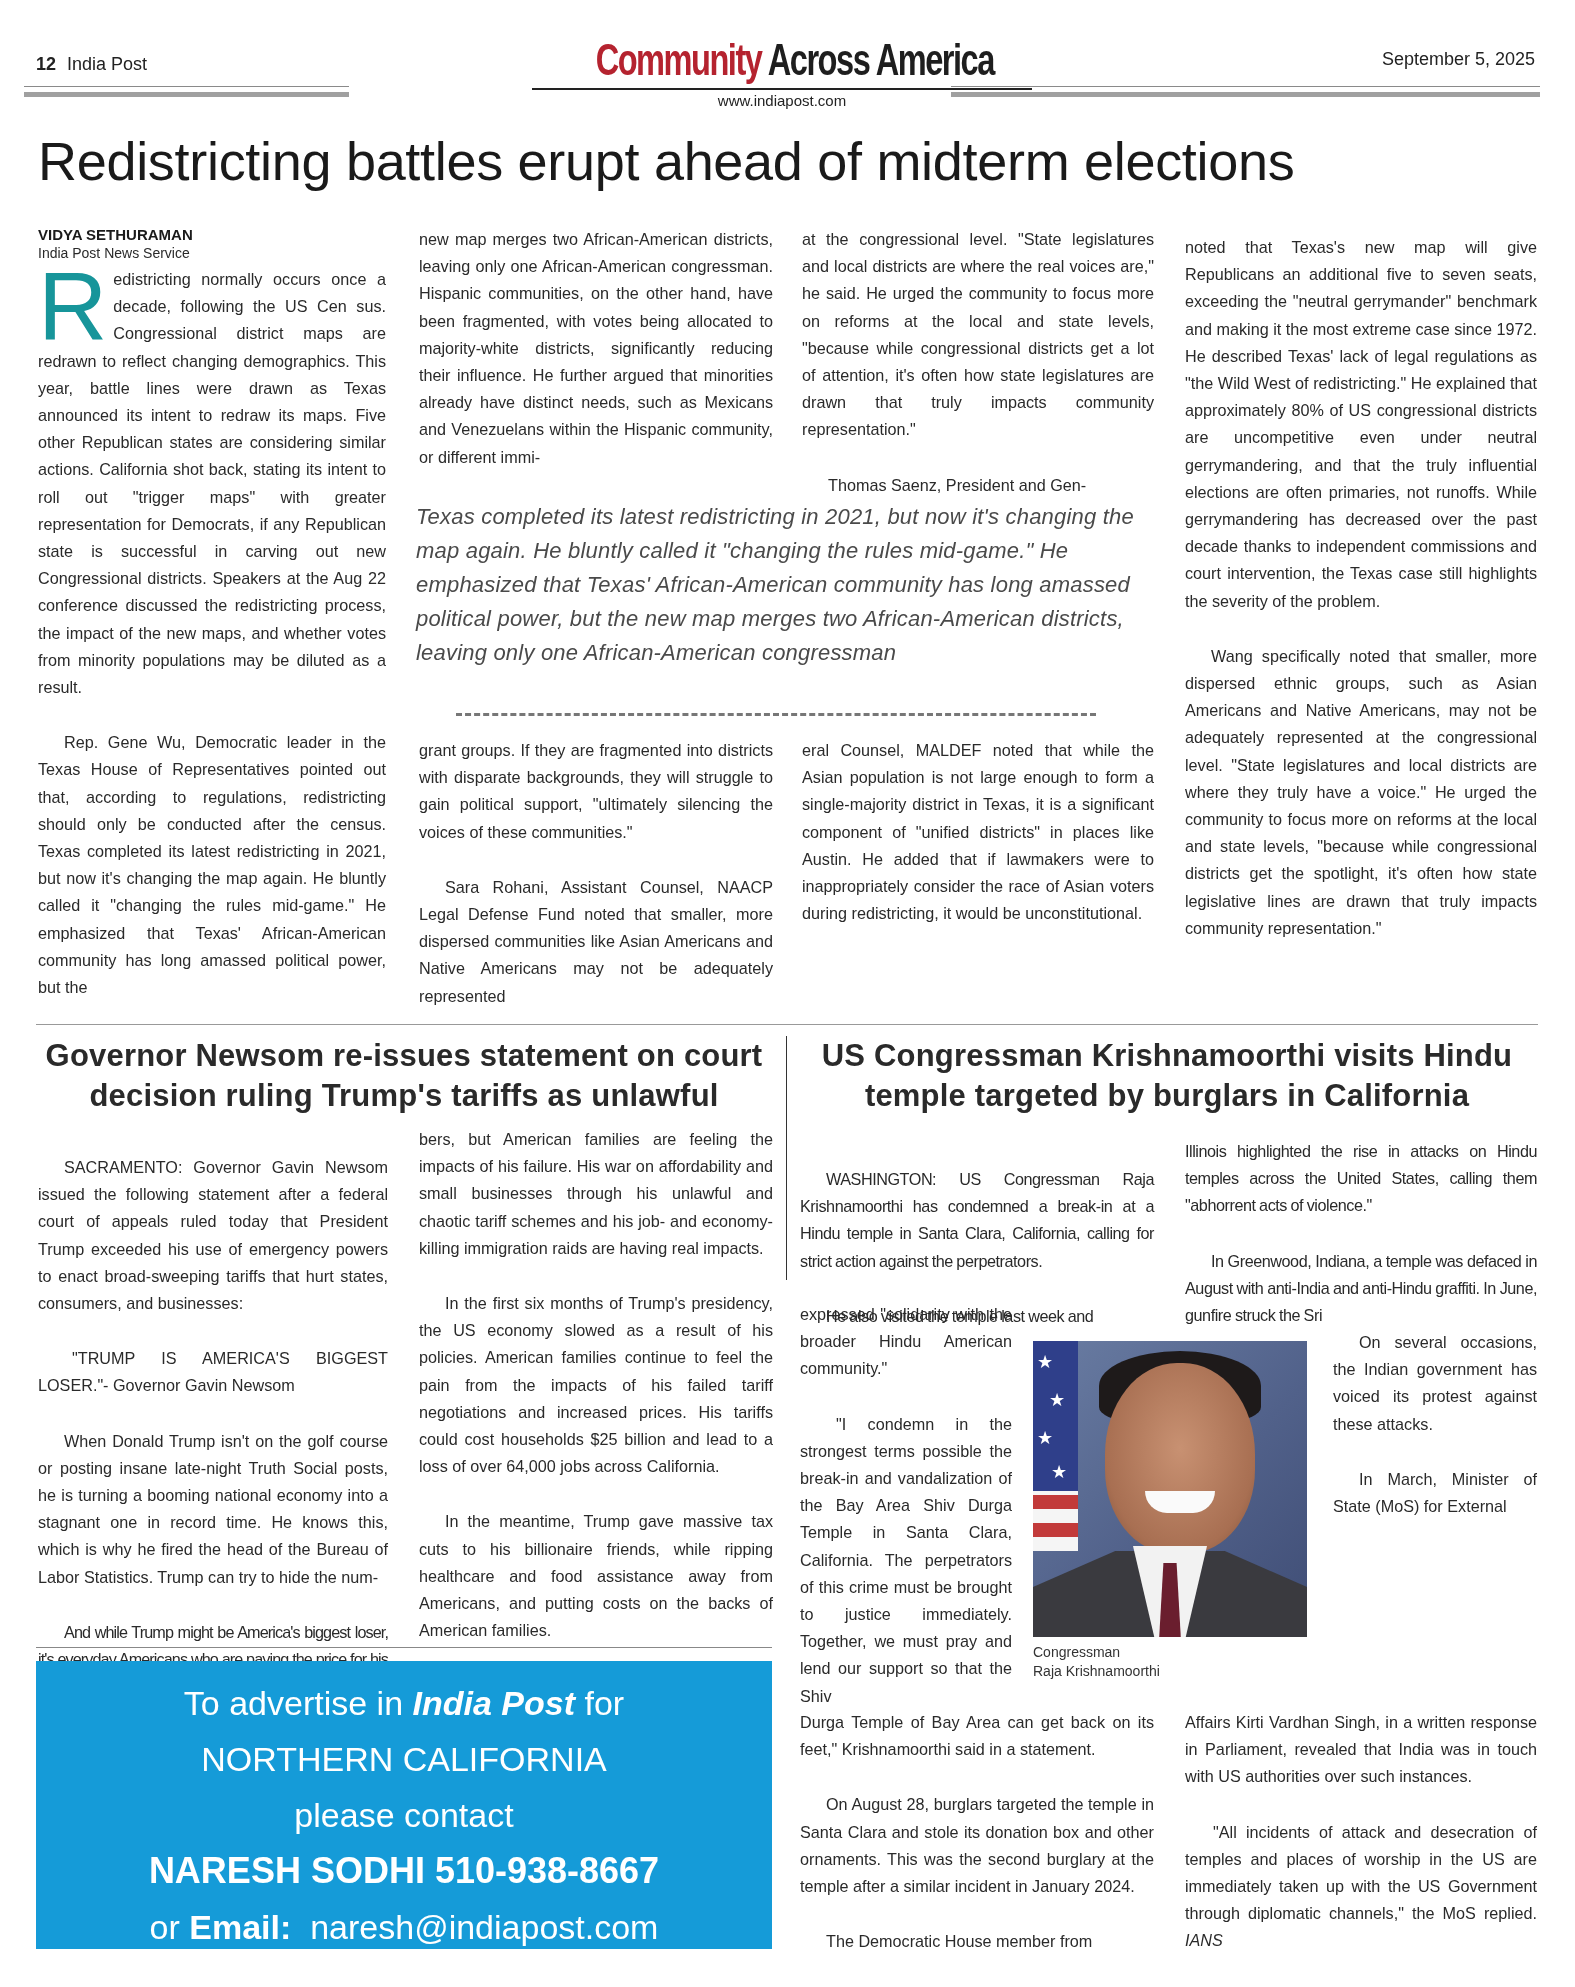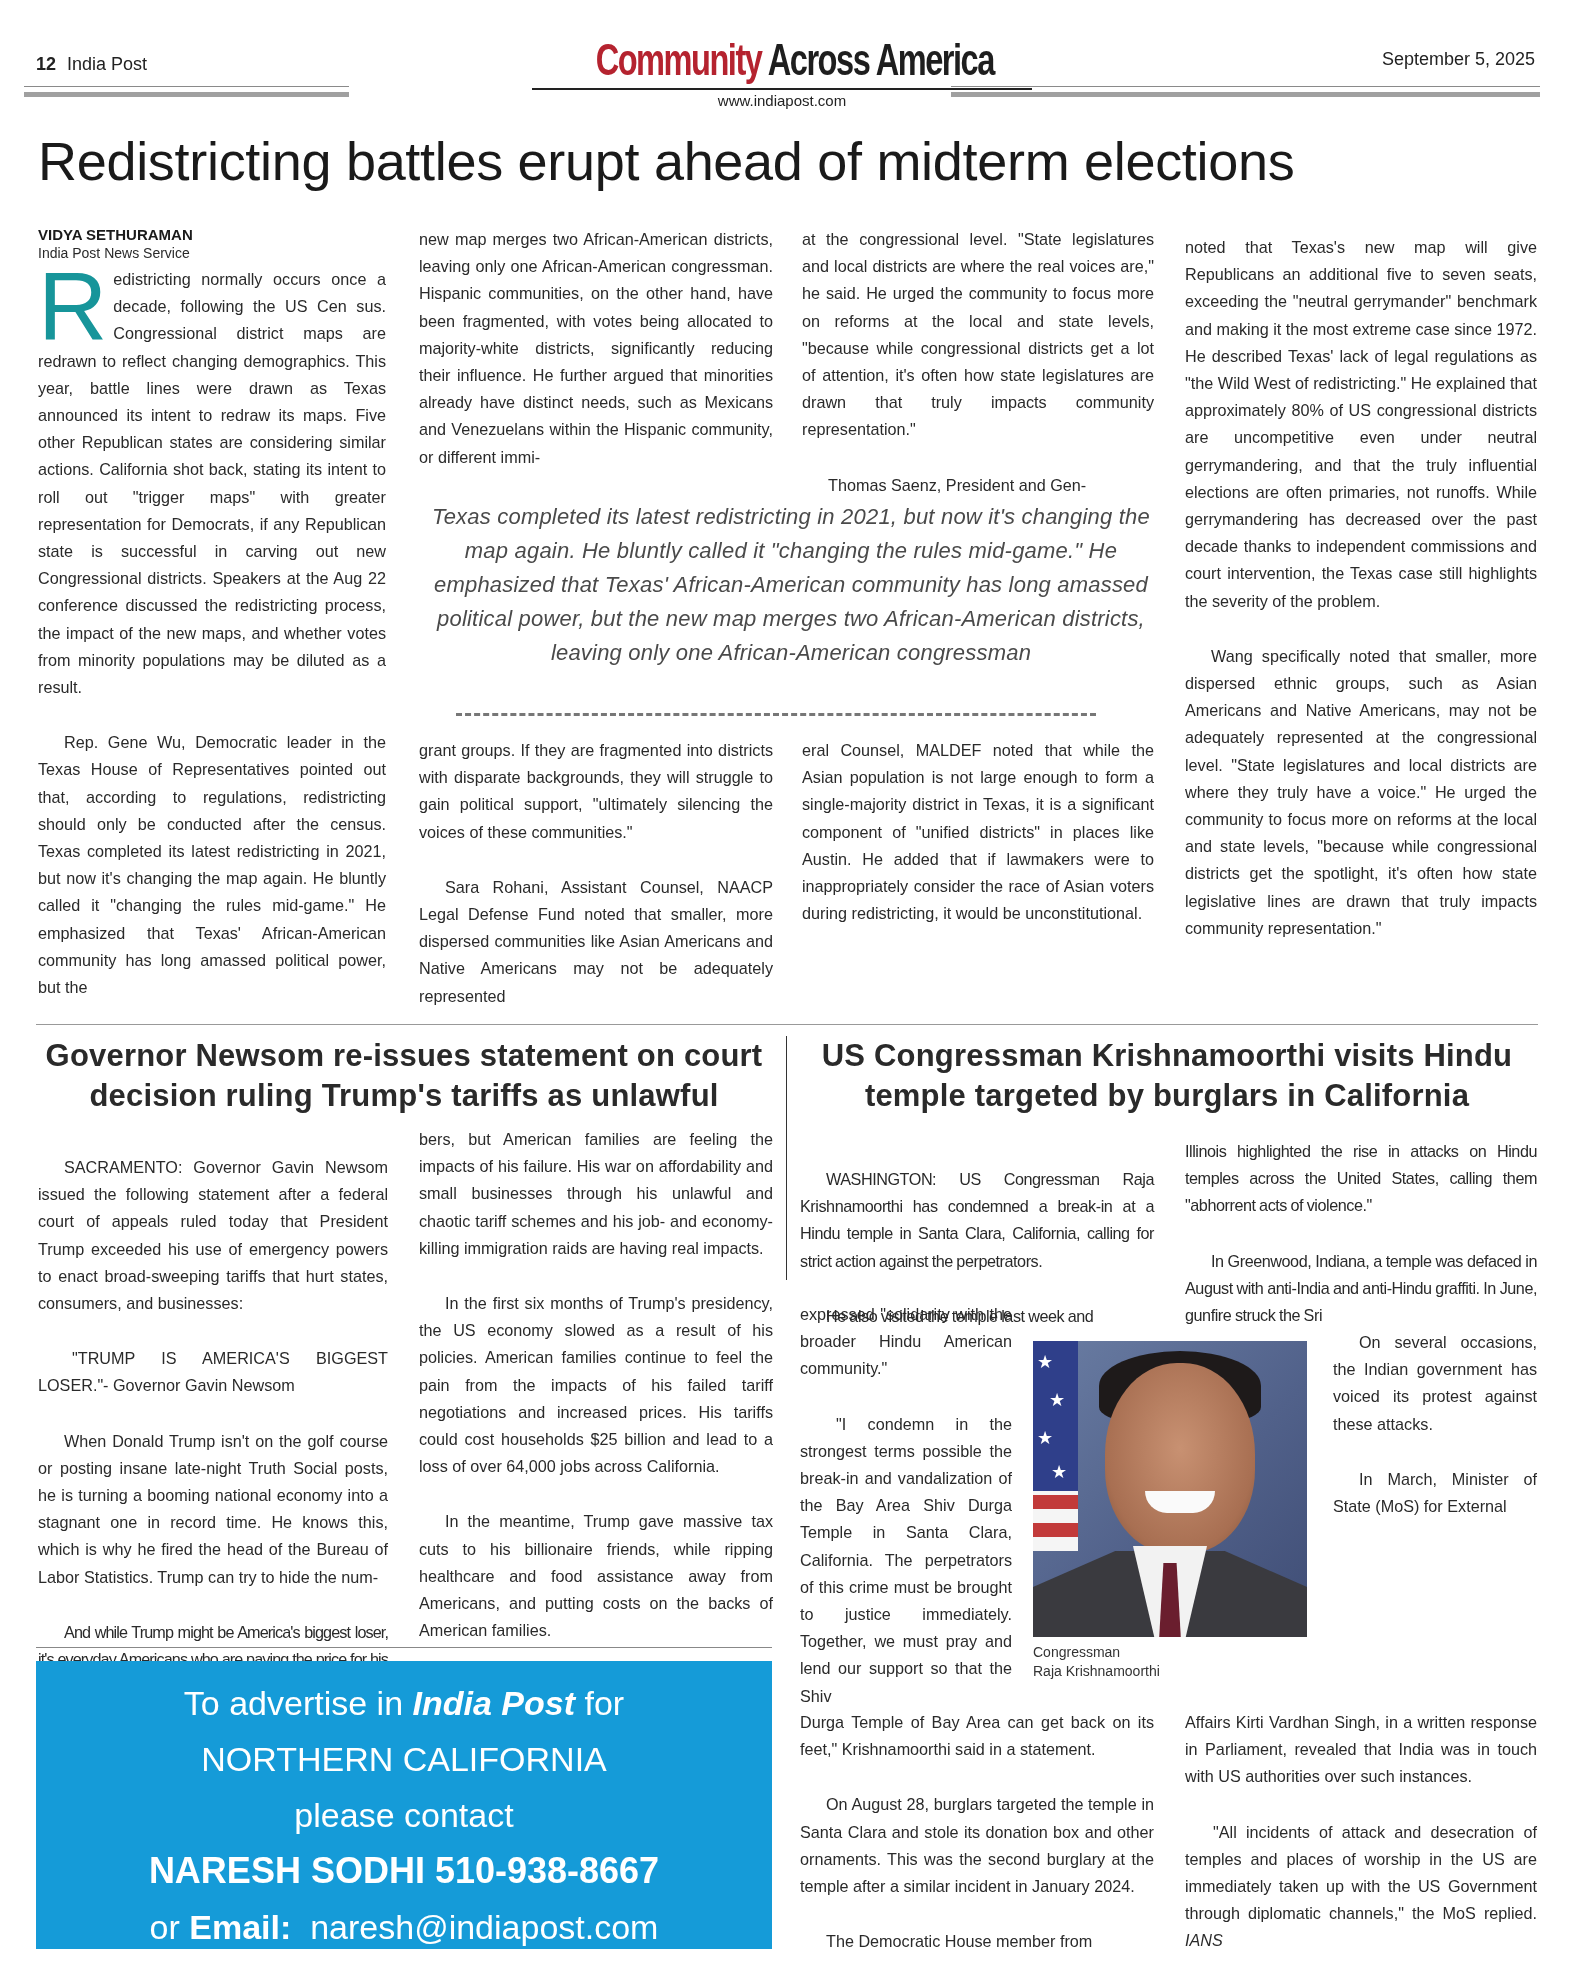--- a/index.html
+++ b/index.html
@@ -25,21 +25,21 @@
   .main-title { left: 38px; top: 130px; width: 1500px; font-size: 54px; font-weight: normal; color: #1a1a1a; letter-spacing: -0.3px; white-space: nowrap; }
 
   
   .col { position: absolute; font-size: 16.2px; line-height: 27.2px; text-align: justify; color: #2a2a2a; }
   .col p { text-indent: 0; }
   .col p.ind { text-indent: 26px; margin-top: 28px; }
   .byline-name { font-weight: bold; font-size: 15px; line-height: 18px; color: #1a1a1a; }
   .byline-svc { font-size: 14px; line-height: 18px; margin-bottom: 4px; }
   .dropcap { float: left; font-size: 96px; line-height: 78px; color: #17959a; margin: 2px 6px 0 0; font-family: "Liberation Sans", sans-serif; }
 
-  .pullquote { left: 416px; top: 500px; width: 750px; text-align: center; font-style: italic; font-size: 22px; line-height: 34px; color: #4a4a4a; letter-spacing: 0.2px; }
+  .pullquote { left: 416px; top: 500px; width: 750px; text-align: left; font-style: italic; font-size: 22px; line-height: 34px; color: #4a4a4a; letter-spacing: 0.2px; }
   .pq-dash { left: 456px; top: 713px; width: 640px; height: 0; border-top: 3px dashed #777; }
 
   .section-rule { left: 36px; top: 1024px; width: 1502px; height: 1px; background: #999; }
   .vrule { left: 786px; top: 1036px; width: 1px; height: 244px; background: #333; }
 
   .sub-title { font-size: 31px; line-height: 40px; text-align: center; color: #2a2a2a; letter-spacing: 0.2px; }
 
   .col.cond { letter-spacing: -0.45px; word-spacing: -0.5px; }
   .ad-rule { left: 36px; top: 1647px; width: 736px; height: 1px; background: #888; }
   .ad { left: 36px; top: 1661px; width: 736px; height: 288px; background: #159bd8; color: #ffffff; text-align: center; }

